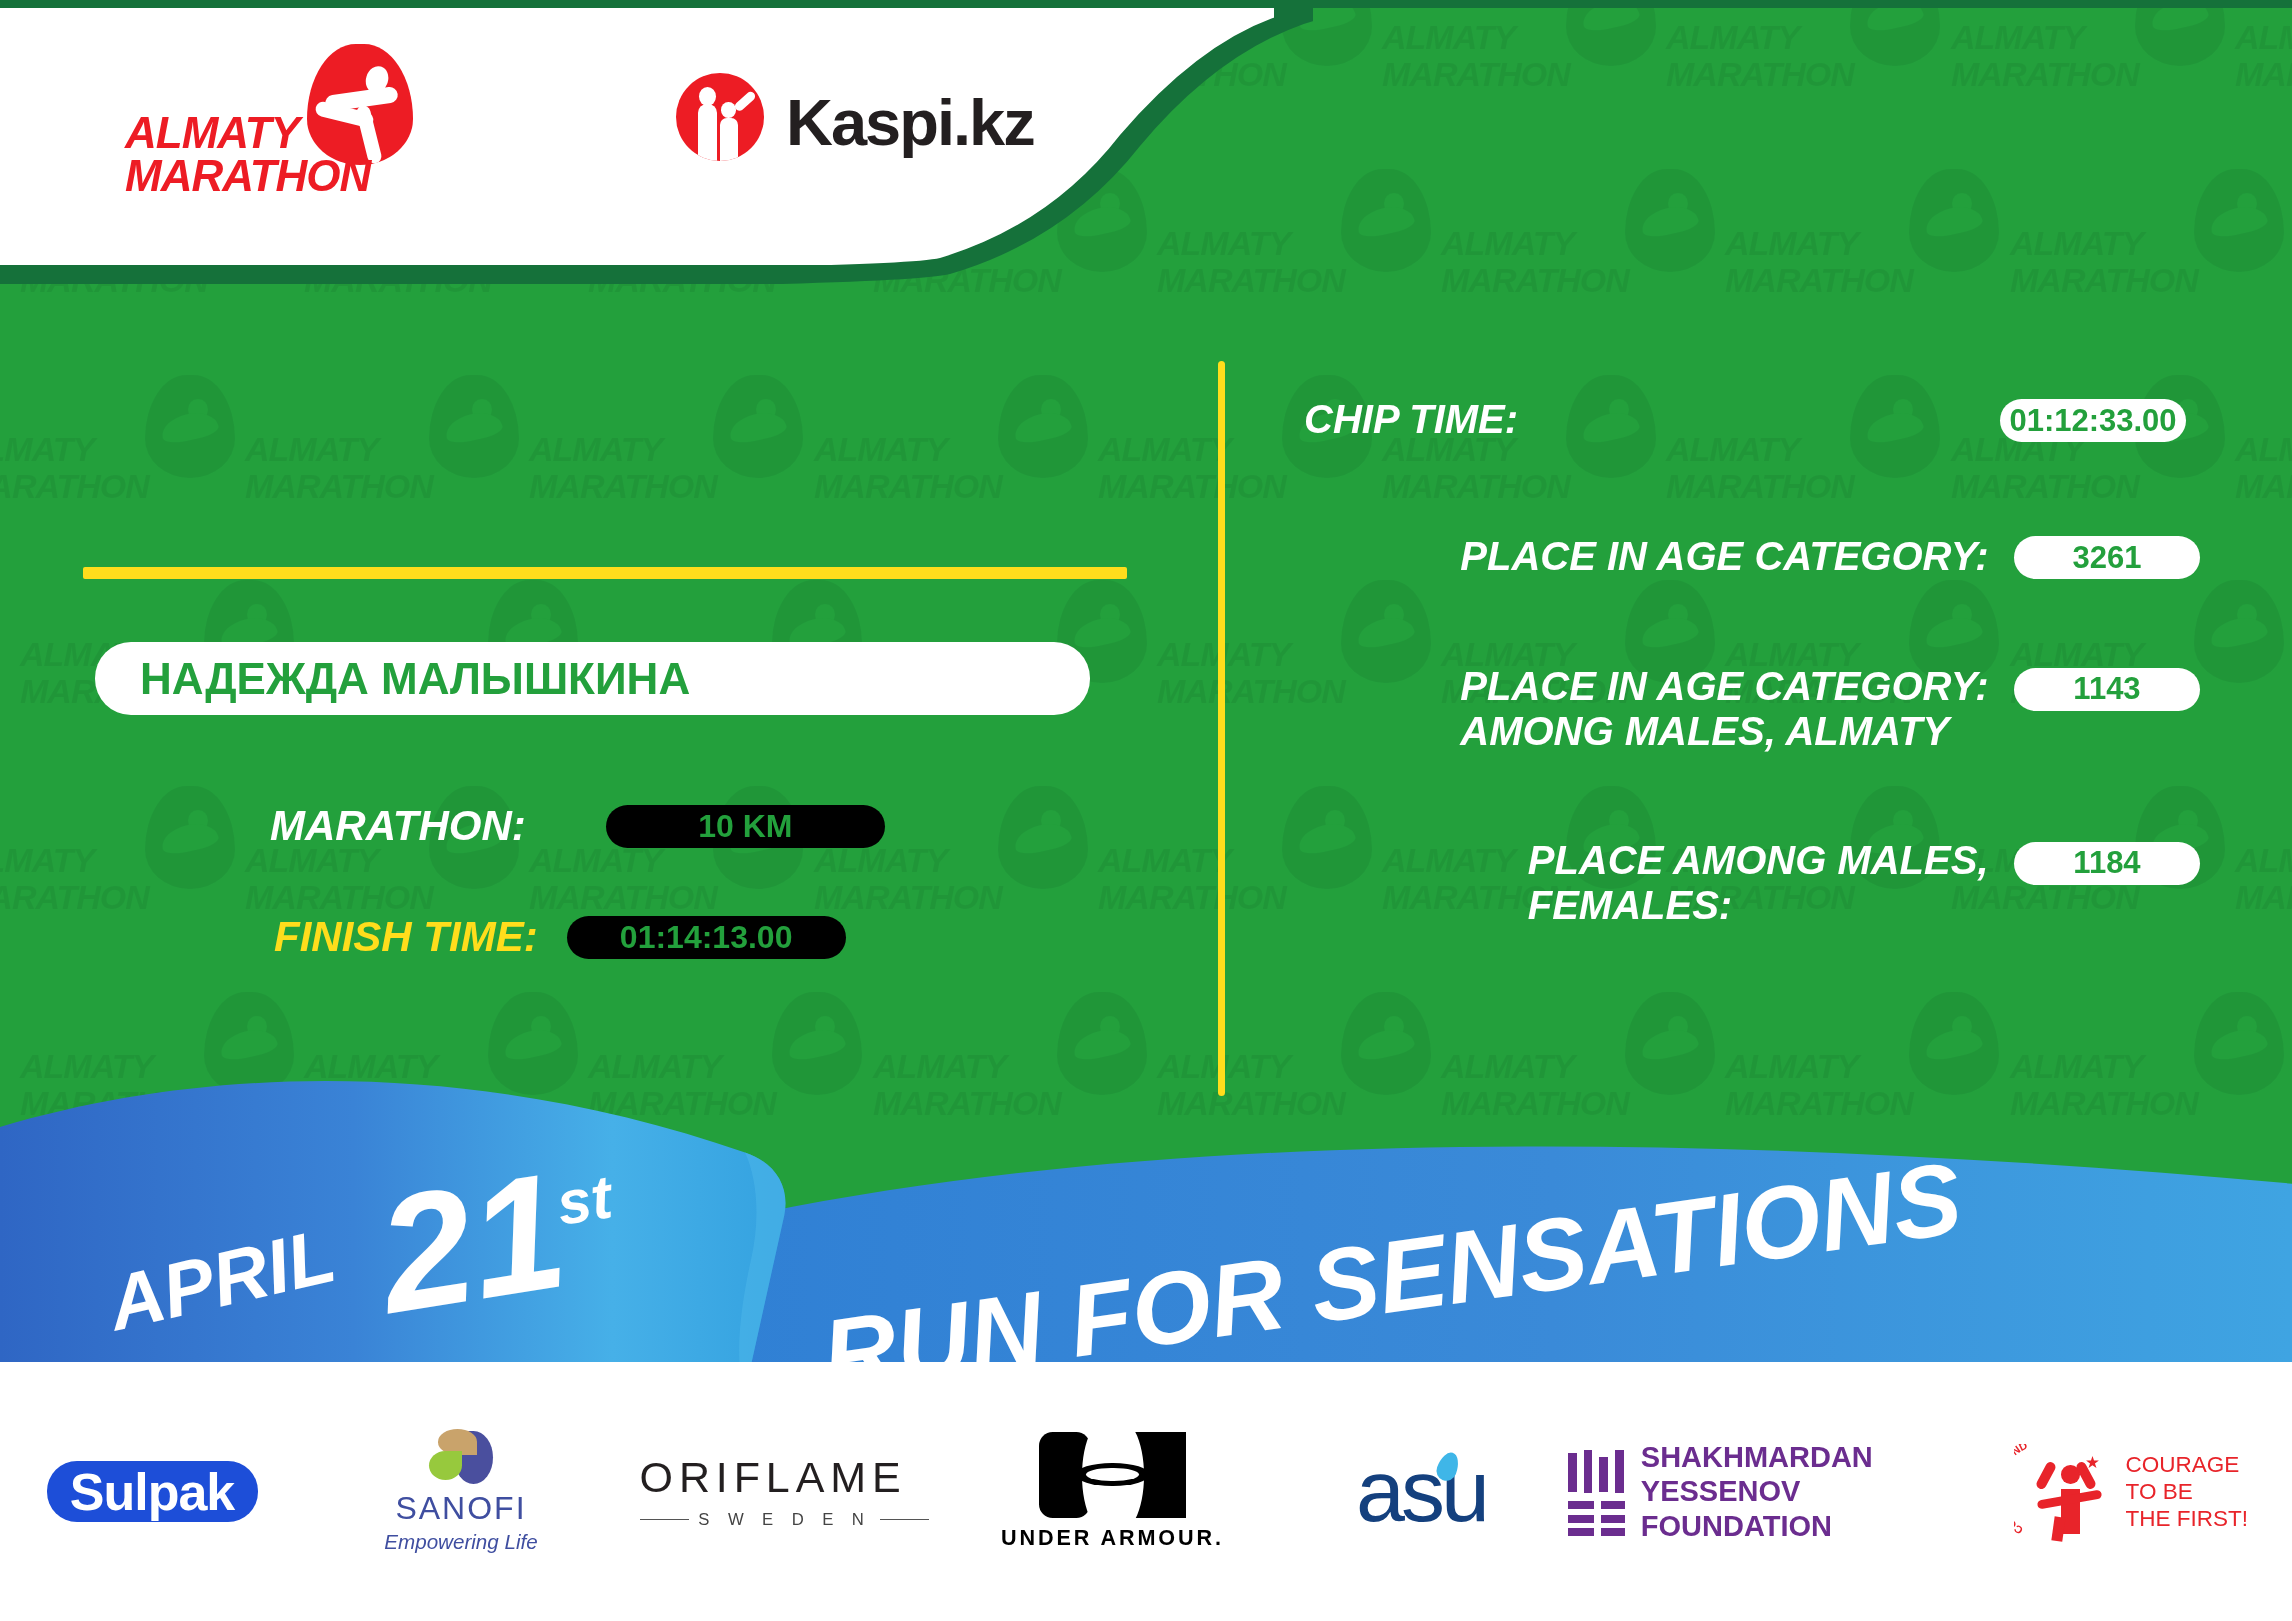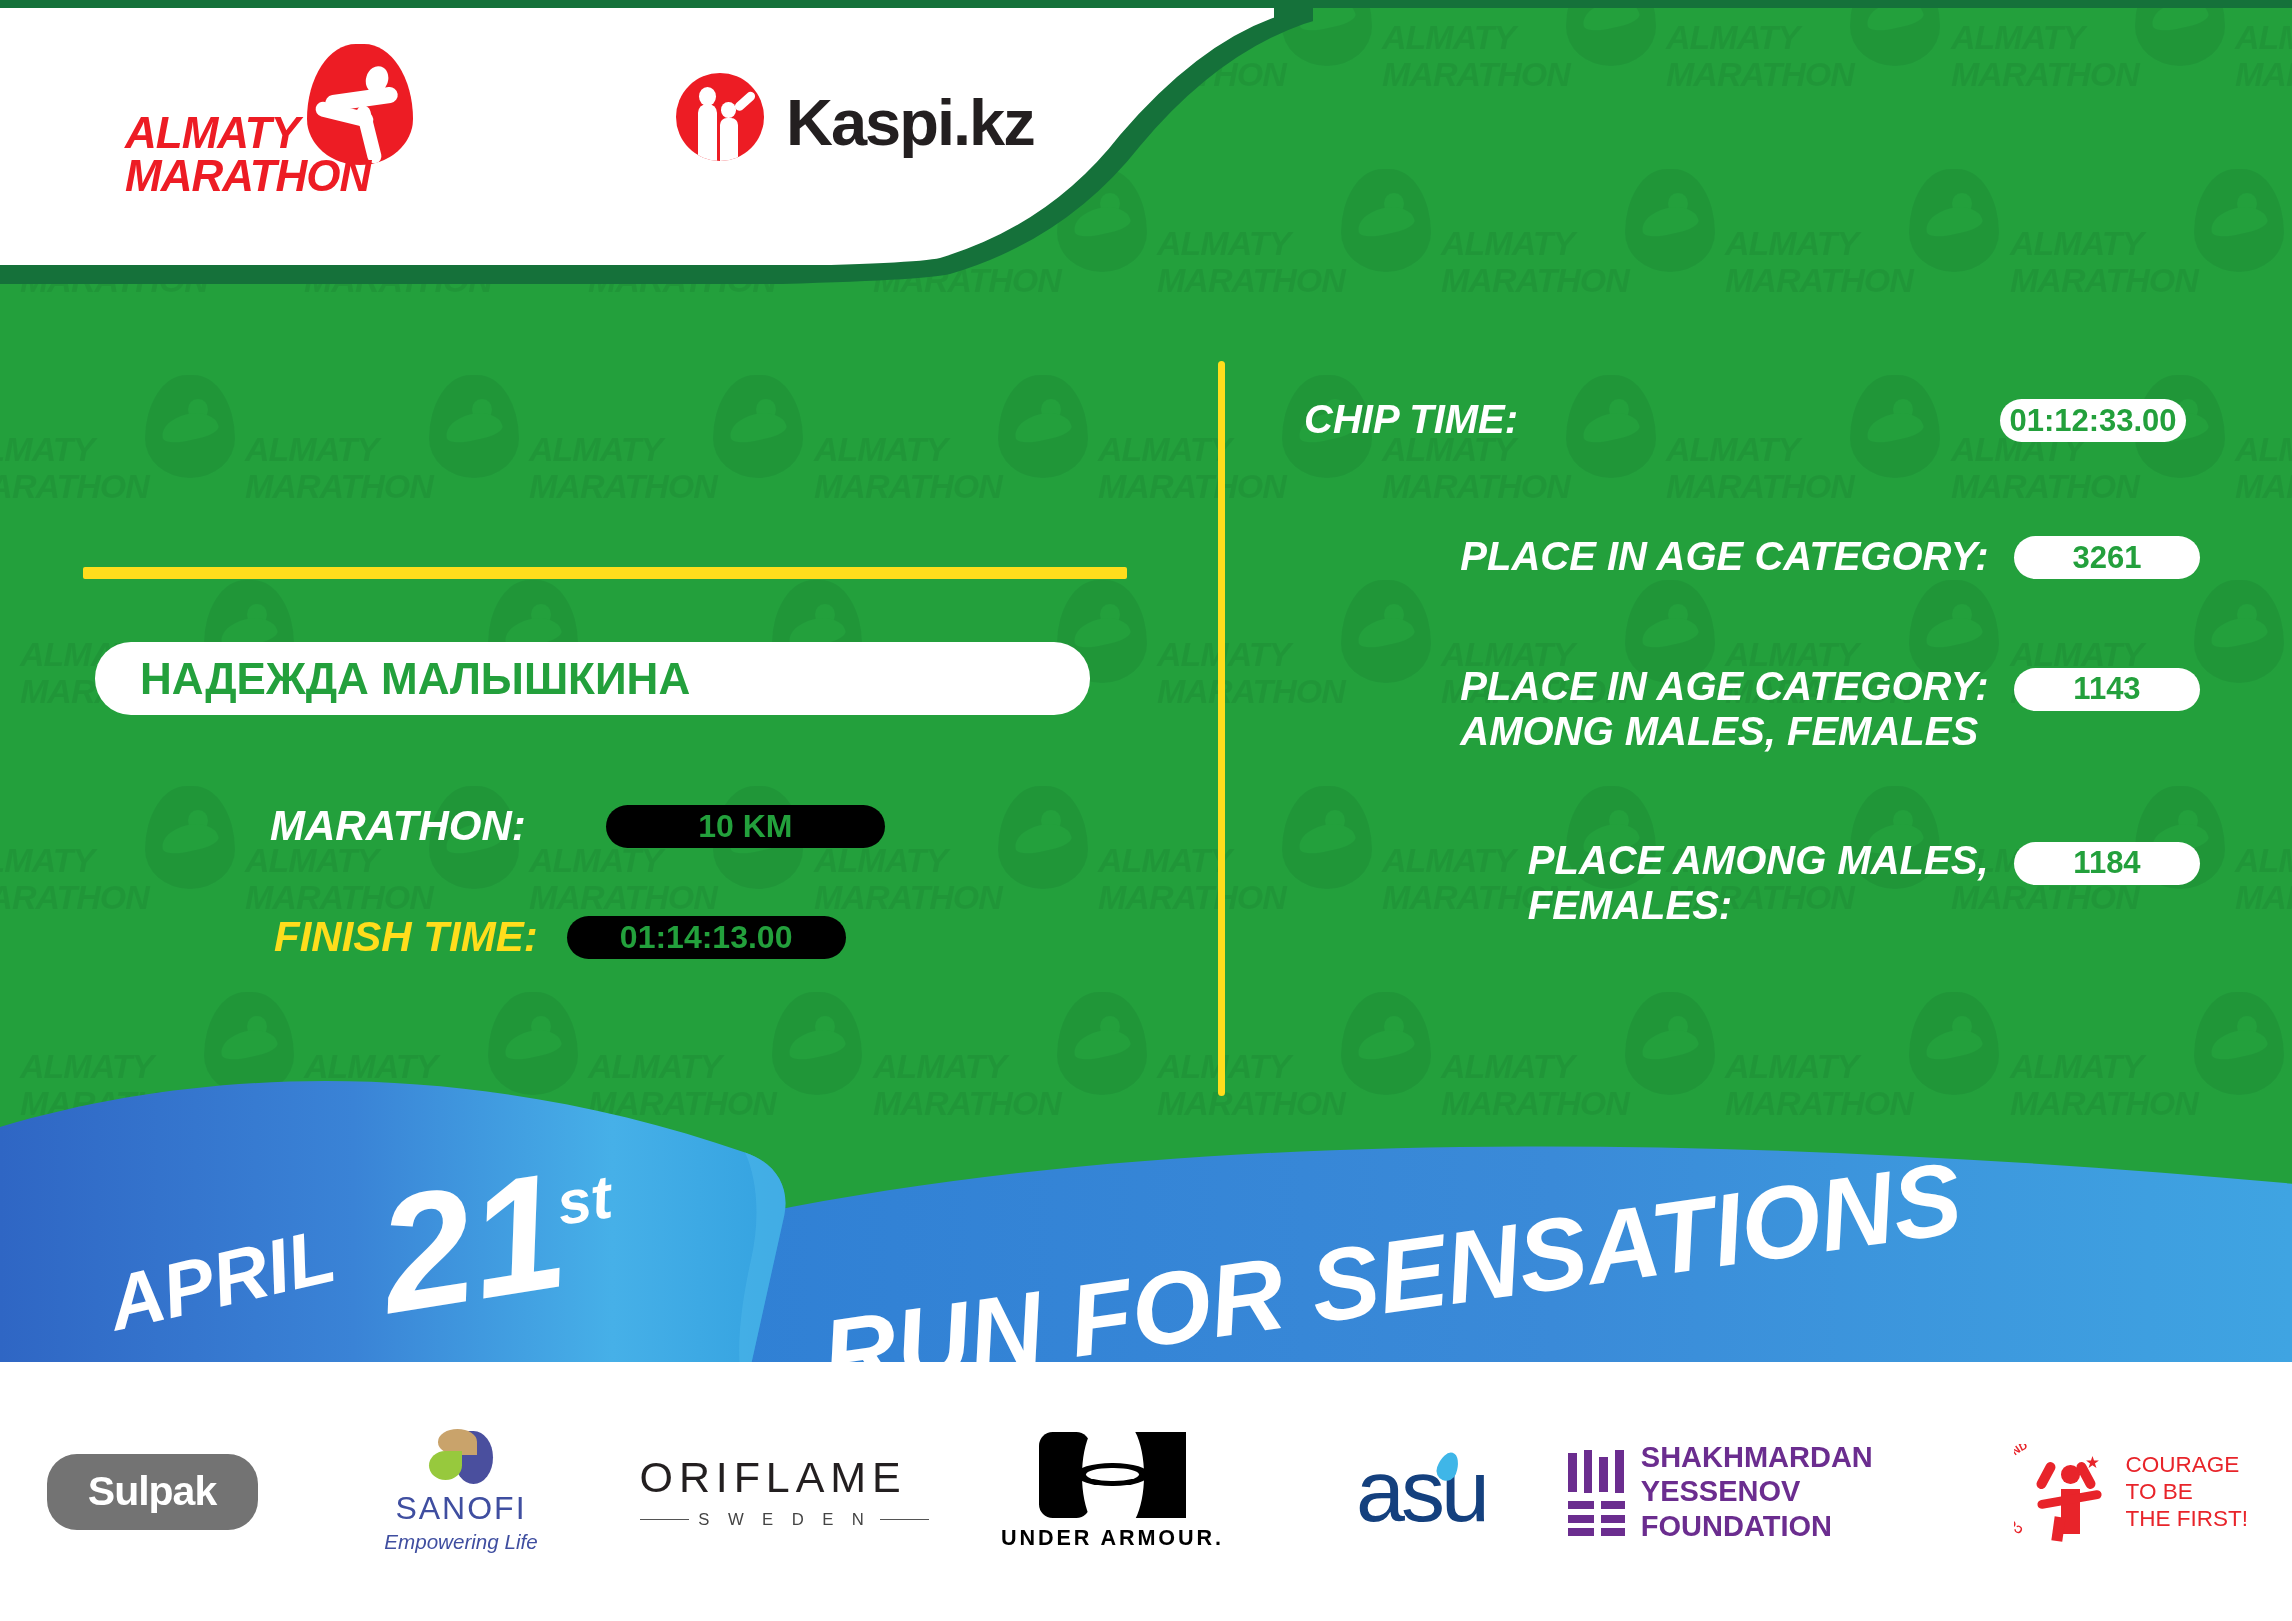--- a/index.html
+++ b/index.html
@@ -155,22 +155,22 @@
   .ribbon-wrap{position:absolute;left:0;top:1068px;width:2293px;height:412px;z-index:10;}
 
   
   .sponsors{
     position:absolute;left:0;top:1362px;width:2293px;height:259px;background:#fff;z-index:11;
     display:flex;align-items:center;
   }
   .sp{position:relative;display:flex;align-items:center;justify-content:center;height:157px;}
 
   .sulpak{
-    width:211px;height:76px;background:#737373;border-radius:30px;display:flex;
-    align-items:center;justify-content:center;color:#fff;font-size:41px;font-weight:700;
+    width:211px;height:61px;background:#1d4ed8;border-radius:30px;display:flex;
+    align-items:center;justify-content:center;color:#fff;font-size:52px;font-weight:700;
     letter-spacing:-1px;
   }
   .sanofi{display:flex;flex-direction:column;align-items:center;}
   .sanofi-mark{position:relative;width:76px;height:57px;margin-bottom:3.9px;}
   .sm-blue{position:absolute;right:5.9px;top:2px;width:39px;height:53px;background:#4a4f9e;border-radius:0 50% 50% 50%;}
   .sm-tan{position:absolute;right:21.6px;top:0px;width:39px;height:25.5px;background:#c9a36b;border-radius:50% 50% 0 50%;}
   .sm-green{position:absolute;left:5.9px;top:21.6px;width:33px;height:29px;background:#97c93d;border-radius:50% 0 50% 50%;}
   .sanofi-name{color:#3f4ea0;font-size:32px;font-weight:400;letter-spacing:2px;}
   .sanofi-tag{color:#3f4ea0;font-size:20.6px;font-style:italic;margin-top:2.9px;}
 
@@ -561,21 +561,21 @@
   </div>
 
   <div class="res-row" id="row-agecat">
     <span class="res-label">PLACE IN AGE CATEGORY:</span>
     <span class="res-pill">3261</span>
   </div>
 
   <div class="res-row" id="row-agecat2">
     <span class="res-label">
       <span>PLACE IN AGE CATEGORY:</span><br>
-      <span>AMONG MALES, FEMALES</span>
+      <span>AMONG MALES, ALMATY</span>
     </span>
     <span class="res-pill">1143</span>
   </div>
 
   <div class="res-row" id="row-males">
     <span class="res-label">
       <span>PLACE AMONG MALES,</span><br>
       <span>FEMALES:</span>
     </span>
     <span class="res-pill">1184</span>

